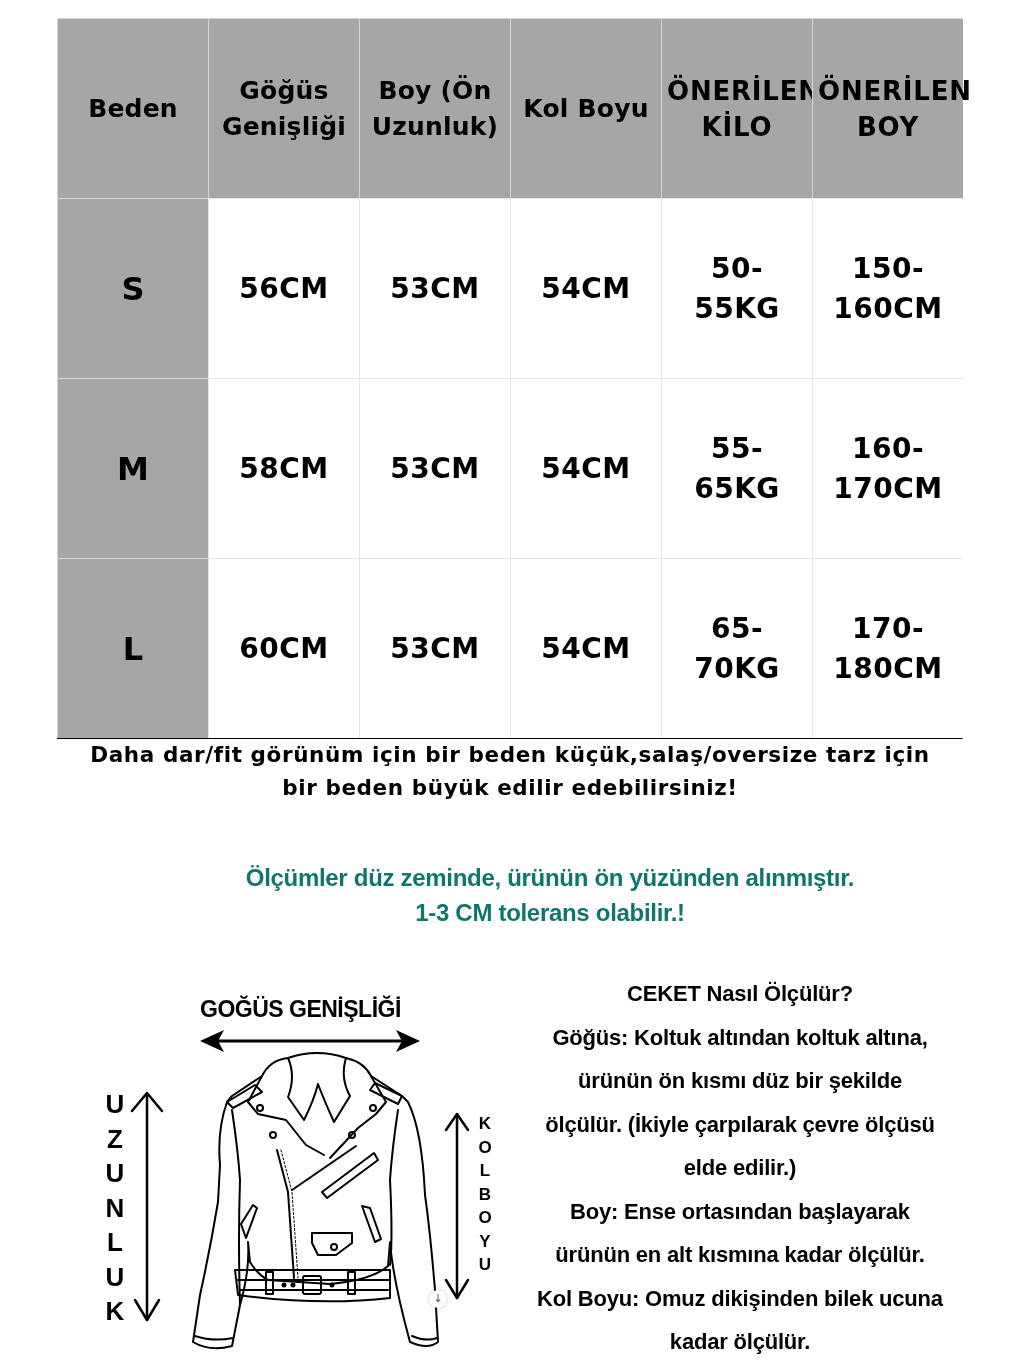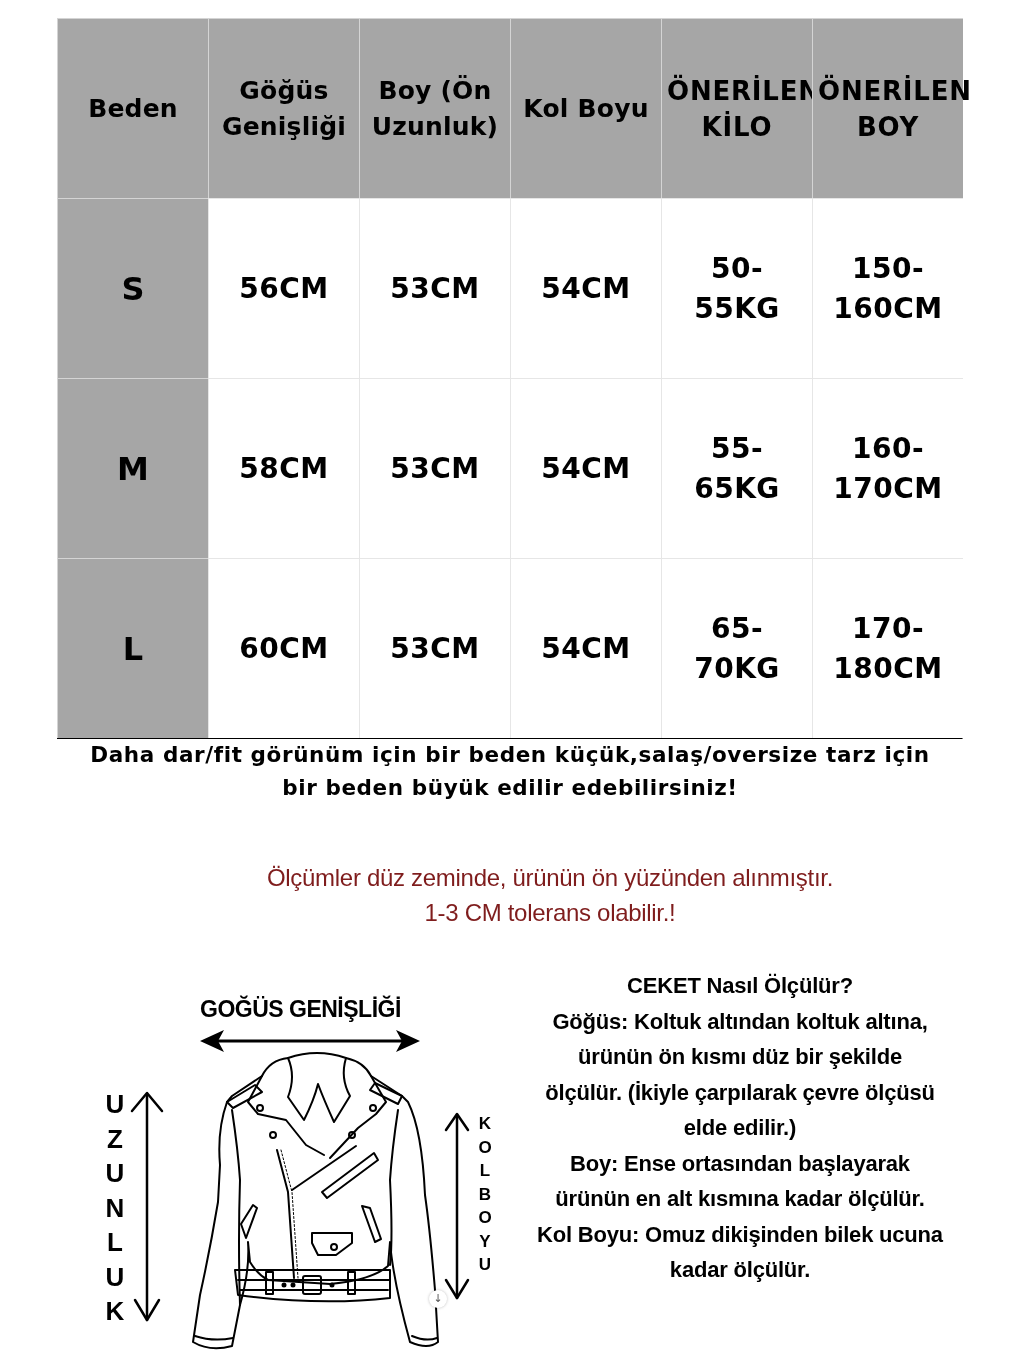--- a/index.html
+++ b/index.html
@@ -25,21 +25,21 @@
   .cell.size { background: #a6a6a6; border-color: #d4d4d4; font-size: 32px; }
   .cell.val { font-size: 28px; line-height: 40px; letter-spacing: 0.5px; }
 
   
   .fit-note {
     position: absolute; left: 40px; top: 738px; width: 940px; text-align: center;
     font-weight: bold; font-size: 21.5px; line-height: 33px; letter-spacing: 0.6px;
   }
   .measure-note {
     position: absolute; left: 120px; top: 860px; width: 860px; text-align: center;
-    font-family: "Liberation Sans", sans-serif; font-weight: normal; color: #7f1d1d;
+    font-family: "Liberation Sans", sans-serif; font-weight: bold; color: #0f766e;
     font-size: 24px; line-height: 35px; letter-spacing: -0.3px;
   }
 
   
   .diagram { position: absolute; left: 90px; top: 980px; width: 420px; height: 380px; }
   .chest-label {
     position: absolute; left: 110px; top: 16px; width: 230px; text-align: left;
     font-family: "Liberation Sans", sans-serif; font-weight: bold; font-size: 23px;
     letter-spacing: -0.5px;
   }
@@ -55,21 +55,21 @@
     background: #fff; box-shadow: 0 0 3px rgba(0,0,0,0.25); font-size: 11px; line-height: 18px;
     text-align: center; color: #555;
   }
 
   
   .howto {
     position: absolute; left: 512px; top: 968px; width: 456px; text-align: center;
     font-family: "Liberation Sans", sans-serif; font-weight: bold; font-size: 22px; line-height: 35.5px;
     letter-spacing: -0.2px;
   }
-  .howto p { margin: 0; }
+  .howto p { margin: 8px; }
 </style>
 </head>
 <body>
 
 <div class="size-table">
   <div class="cell head">
       <span>Beden</span>
     </div>
   <div class="cell head">
       <span style="width:130px;display:block">Göğüs Genişliği</span>

